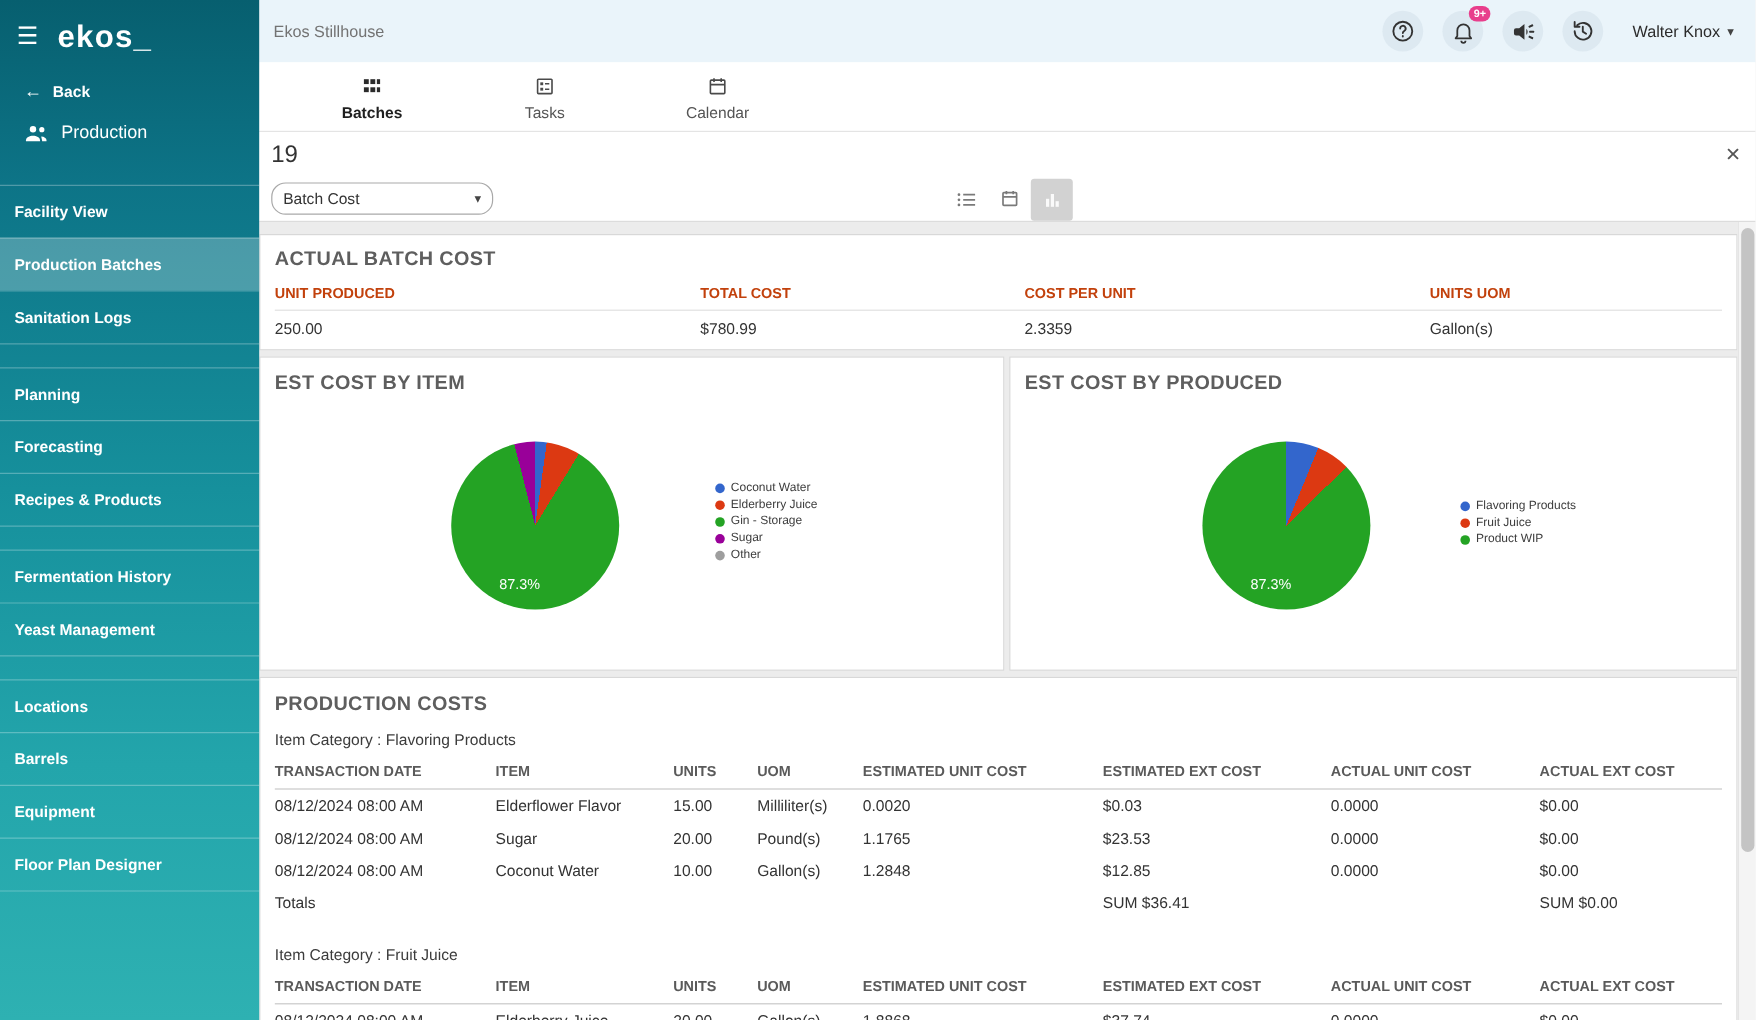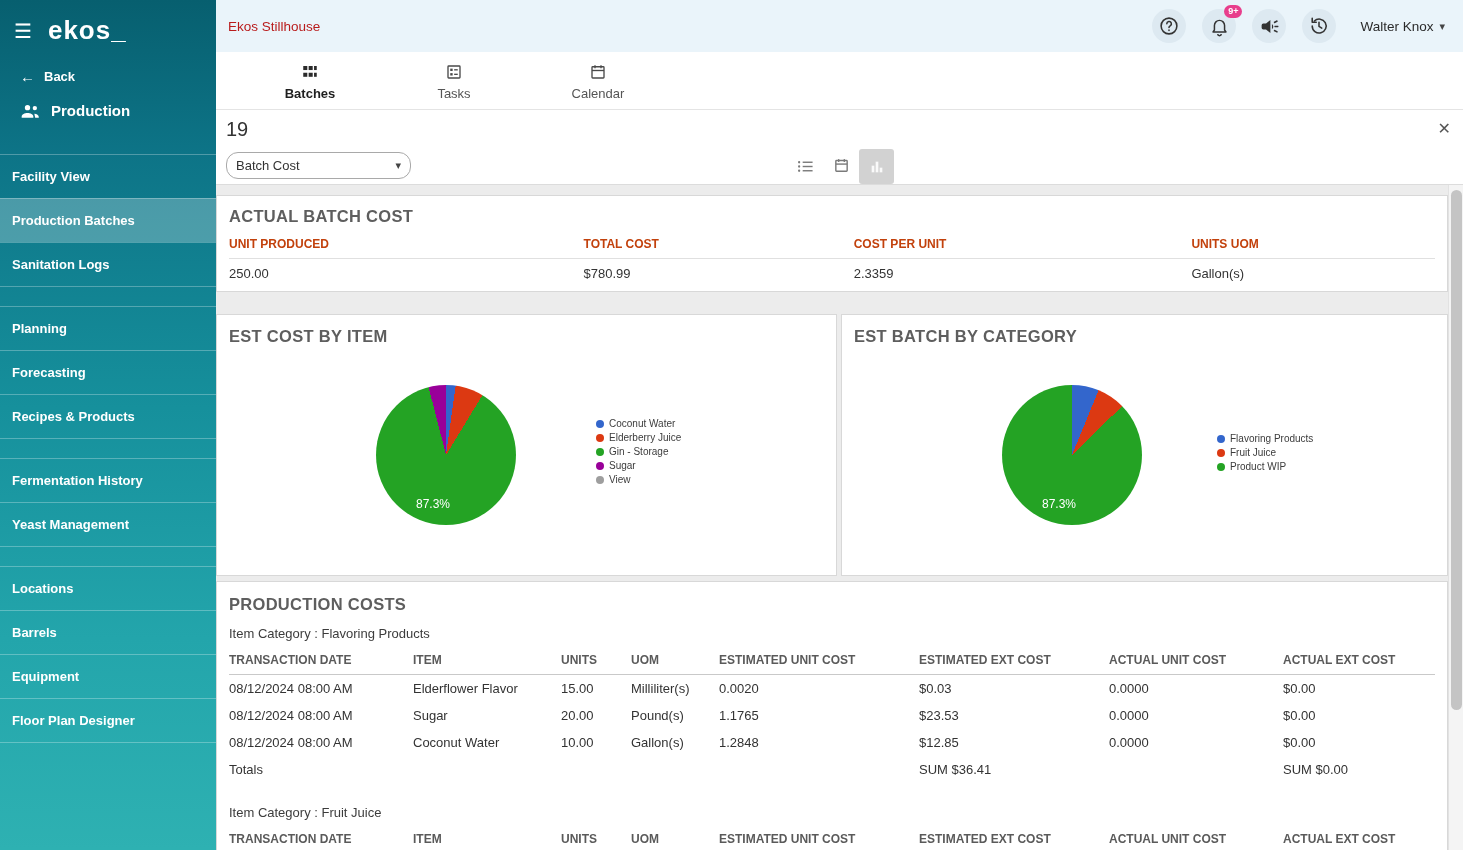--- a/index.html
+++ b/index.html
@@ -14,35 +14,35 @@
   .sidebar {
     position: absolute; left: 0; top: 0; width: 216px; height: 850px;
     background: linear-gradient(180deg, #075f6f 0%, #0d7487 18%, #16909c 48%, #23a5ab 75%, #2eb1b2 100%);
     color: #fff; z-index: 5;
   }
   .sb-top { display: flex; align-items: center; gap: 16px; padding: 15px 14px 8px; }
   .hamburger { font-size: 20px; color: #fff; cursor: pointer; line-height: 1; }
   .logo { font-size: 26px; font-weight: bold; letter-spacing: 1px; }
   .sb-back { display: flex; align-items: center; gap: 9px; padding: 14px 20px 4px; font-size: 13px; font-weight: bold; cursor: pointer; }
   .sb-back .arrow { font-size: 15px; }
-  .sb-section { display: flex; align-items: center; gap: 11px; padding: 13px 20px 16px; font-size: 15px; font-weight: bold; }
+  .sb-section { display: flex; align-items: center; gap: 11px; padding: 13px 20px 16px; font-size: 15px; font-weight: normal; }
   .nav-group { margin-top: 19px; border-top: 1px solid rgba(255,255,255,.28); border-bottom: 1px solid rgba(255,255,255,.28); }
   .nav-item {
     padding: 14px 12px; font-size: 13px; font-weight: bold; cursor: pointer;
     border-top: 1px solid rgba(255,255,255,.28);
   }
   .nav-group .nav-item:first-child { border-top: none; }
   .nav-item.active { background: rgba(255,255,255,.25); }
   
   .main { position: absolute; left: 216px; top: 0; width: 1247px; height: 850px; }
   .topbar {
     position: absolute; left: 0; top: 0; width: 100%; height: 52px;
     background: #eaf4fa; display: flex; align-items: center; padding: 0 18px 0 12px;
   }
-  .company-link { font-size: 13.5px; color: #b91c1c; cursor: pointer; text-align: center; }
+  .company-link { font-size: 13.5px; color: #737373; cursor: pointer; text-align: center; }
   .topbar-right { margin-left: auto; display: flex; align-items: center; gap: 16px; }
   .icon-circle {
     width: 34px; height: 34px; border-radius: 50%; background: #dde9f1;
     display: flex; align-items: center; justify-content: center; position: relative; cursor: pointer;
   }
   .badge {
     position: absolute; top: -4px; right: -6px; background: #e83e8c; color: #fff;
     font-size: 9px; font-weight: bold; border-radius: 8px; padding: 2px 4px; line-height: 1;
   }
   .user-menu { display: flex; align-items: center; gap: 6px; font-size: 13.5px; color: #2b2b2b; cursor: pointer; margin-left: 8px; }
@@ -80,21 +80,21 @@
   }
   .card { background: #fff; border: 1px solid #d8d8d8; width: 1232px; }
   .card-title { font-size: 16.5px; color: #5e5e5e; letter-spacing: .3px; }
   
   .abc-card { padding: 9px 12px 0; }
   .abc-card .card-title { margin: 2px 0 11px; }
   .abc-grid { display: grid; grid-template-columns: 29.4% 22.4% 28% 20.2%; }
   .abc-head { font-size: 12px; font-weight: bold; color: #c2410c; padding-bottom: 7px; border-bottom: 1px solid #e0e0e0; }
   .abc-vals { font-size: 13px; color: #333; padding: 7px 0 10px; }
   
-  .pie-row { display: flex; gap: 4px; margin-top: 22px; }
+  .pie-row { display: flex; gap: 4px; margin-top: 5px; }
   .pie-card { position: relative; height: 262px; padding: 12px; }
   .pie-card.left { width: 621px; }
   .pie-card.right { width: 607px; }
   .pie {
     position: absolute; width: 140px; height: 140px; border-radius: 50%;
     left: 159px; top: 70px;
   }
   .pie-card.right .pie { left: 160px; }
   .pie-label { position: absolute; left: 40px; top: 112px; font-size: 12px; color: #fff; }
   .legend { position: absolute; left: 379px; display: flex; flex-direction: column; gap: 3px; }
@@ -326,27 +326,27 @@
           <div class="legend-item">
             <span class="legend-dot" style="background: rgb(36, 163, 36);"></span>
             <span class="legend-text">Gin - Storage</span>
           </div>
           <div class="legend-item">
             <span class="legend-dot" style="background: rgb(153, 0, 153);"></span>
             <span class="legend-text">Sugar</span>
           </div>
           <div class="legend-item">
             <span class="legend-dot" style="background: rgb(158, 158, 158);"></span>
-            <span class="legend-text">View</span>
+            <span class="legend-text">Other</span>
           </div>
         </div>
       </section>
 
       <section class="card pie-card right">
-        <h2 class="card-title">EST BATCH BY CATEGORY</h2>
+        <h2 class="card-title">EST COST BY PRODUCED</h2>
         <div class="pie" style="background: conic-gradient(rgb(51, 102, 204) 0deg, rgb(51, 102, 204) 22.32deg, rgb(220, 57, 18) 22.32deg, rgb(220, 57, 18) 45.72deg, rgb(36, 163, 36) 45.72deg, rgb(36, 163, 36) 360deg);">
           <span class="pie-label">87.3%</span>
         </div>
         <div class="legend">
           <div class="legend-item">
             <span class="legend-dot" style="background: rgb(51, 102, 204);"></span>
             <span class="legend-text">Flavoring Products</span>
           </div>
           <div class="legend-item">
             <span class="legend-dot" style="background: rgb(220, 57, 18);"></span>

